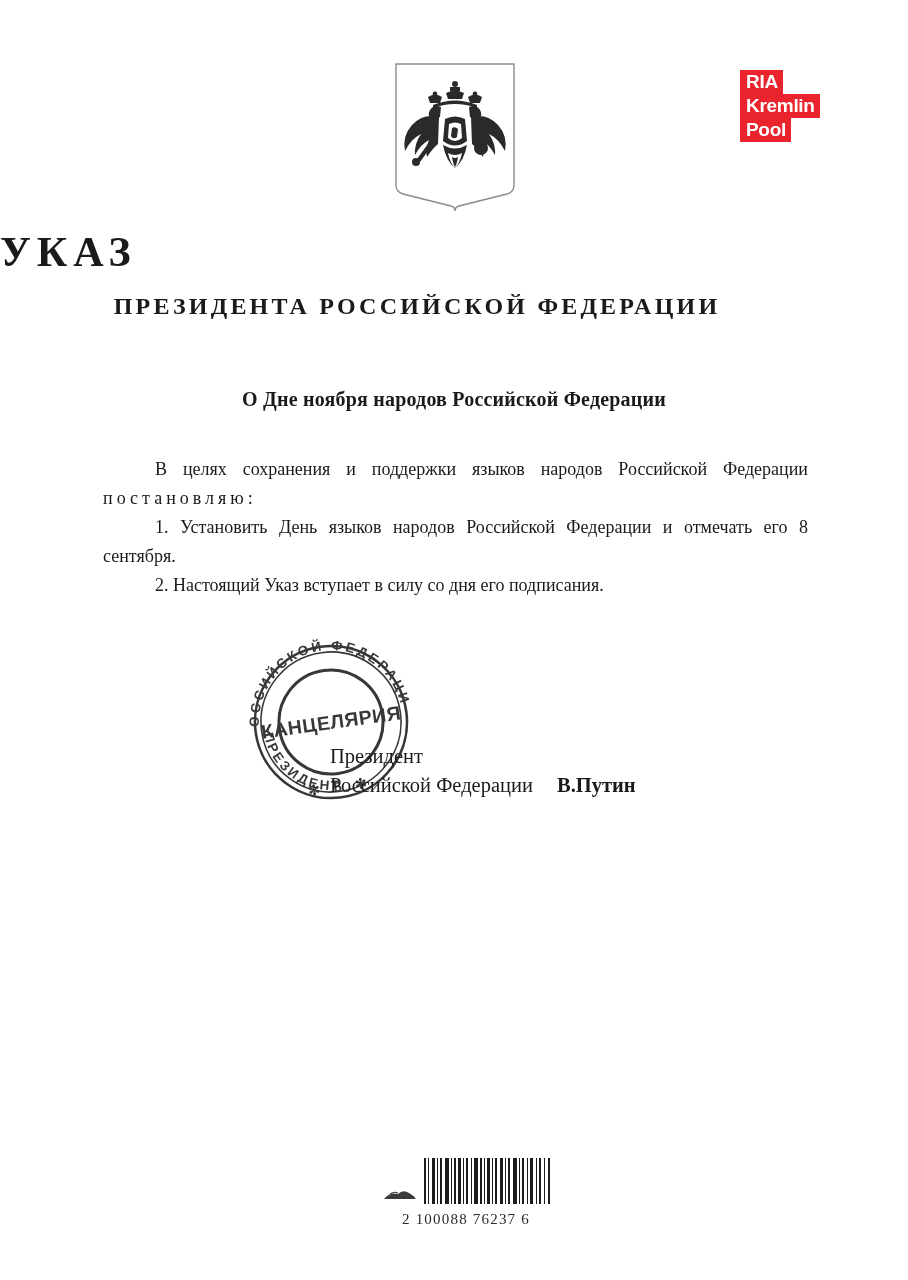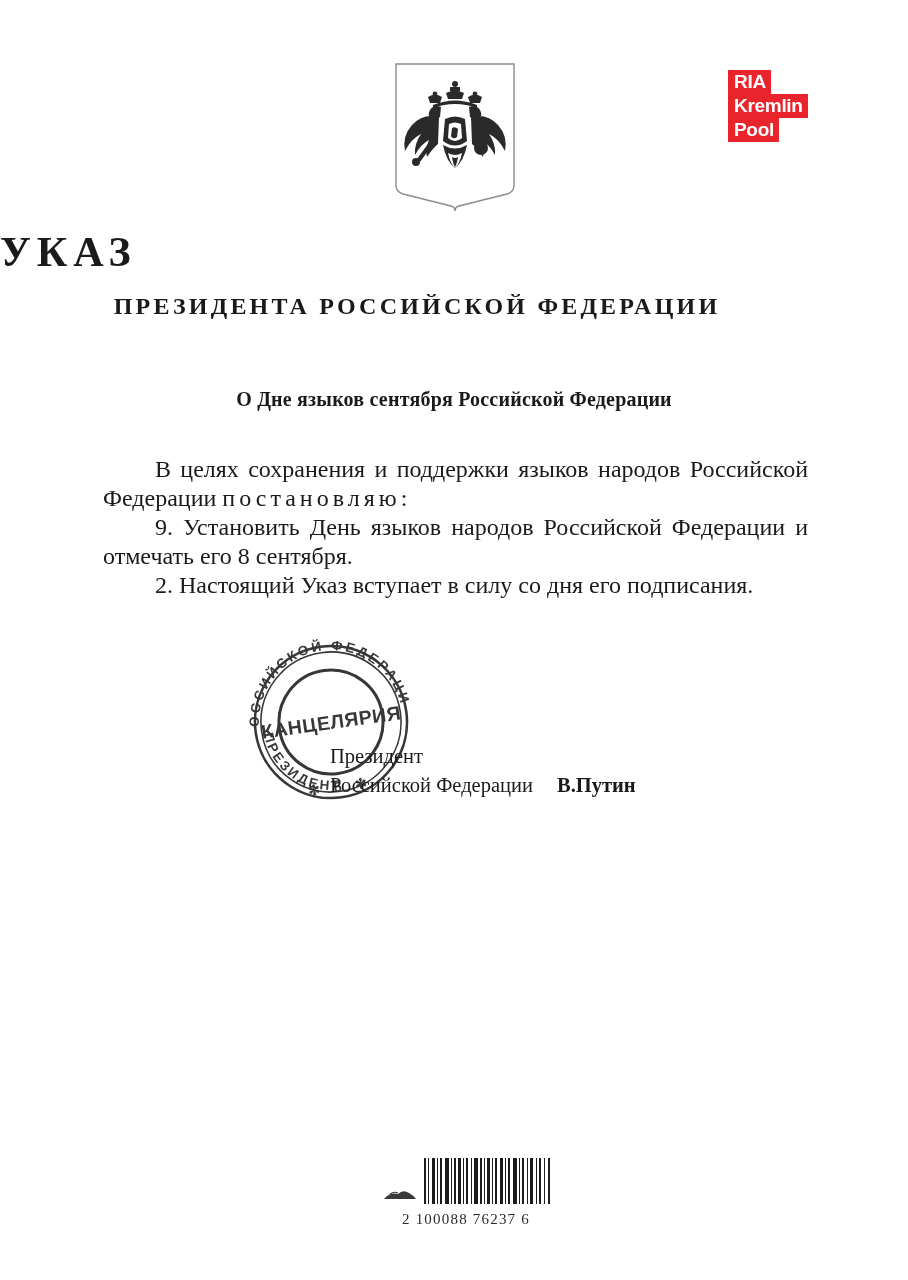--- a/index.html
+++ b/index.html
@@ -33,20 +33,21 @@
     z-index: 40;
   }
   .watermark .wm-line {
     display: block;
     background: #ea242c;
     color: #ffffff;
     font-size: 19px;
     letter-spacing: -0.3px;
     padding: 2px 5px 3px 6px;
     width: max-content;
+    margin-left: 12px;
   }
   .watermark .wm-line + .wm-line { margin-top: 0; }
 
   
   .emblem-wrap {
     position: absolute;
     left: 395px;
     top: 63px;
     width: 120px;
     height: 150px;
@@ -86,21 +87,21 @@
     font-weight: bold;
     letter-spacing: 0.2px;
   }
 
   
   .body-block {
     position: absolute;
     left: 103px;
     top: 455px;
     width: 705px;
-    font-size: 24px;
+    font-size: 18px;
     line-height: 29px;
     text-align: justify;
     text-justify: inter-word;
   }
   .body-block p {
     margin: 0;
     text-indent: 52px;
   }
   .spaced {
     letter-spacing: 4px;
@@ -220,25 +221,25 @@
 
         <path d="M-12,12 q12,7 24,0 q-3,16 -12,23 q-9,-7 -12,-23 z"></path>
         <path d="M-7,20 q7,4 14,0 q-2,10 -7,15 q-5,-5 -7,-15 z" fill="#ffffff"></path>
         <path d="M-3,24 q3,2 6,0 q-1,7 -3,10 q-2,-3 -3,-10 z" fill="#2a2a2a"></path>
       </g>
     </svg>
   </div>
 
   <div class="doc-title">УКАЗ</div>
   <div class="doc-subtitle">ПРЕЗИДЕНТА РОССИЙСКОЙ ФЕДЕРАЦИИ</div>
-  <div class="doc-heading">О Дне языков сентября Российской Федерации</div>
+  <div class="doc-heading">О Дне ноября народов Российской Федерации</div>
 
   <div class="body-block">
     <p><span>В целях сохранения и поддержки языков народов Российской Федерации </span><span class="spaced">постановляю</span><span>:</span></p>
-    <p>9. Установить День языков народов Российской Федерации и отмечать его 8 сентября.</p>
+    <p>1. Установить День языков народов Российской Федерации и отмечать его 8 сентября.</p>
     <p>2. Настоящий Указ вступает в силу со дня его подписания.</p>
   </div>
 
   <div class="sign-block">
     <span class="sign-row">Президент</span>
     <span class="sign-row"><span>Российской Федерации</span><span class="sign-name">В.Путин</span></span>
   </div>
 
   <div class="seal">
     <svg width="190" height="195" viewBox="0 0 190 195" xmlns="http://www.w3.org/2000/svg">

